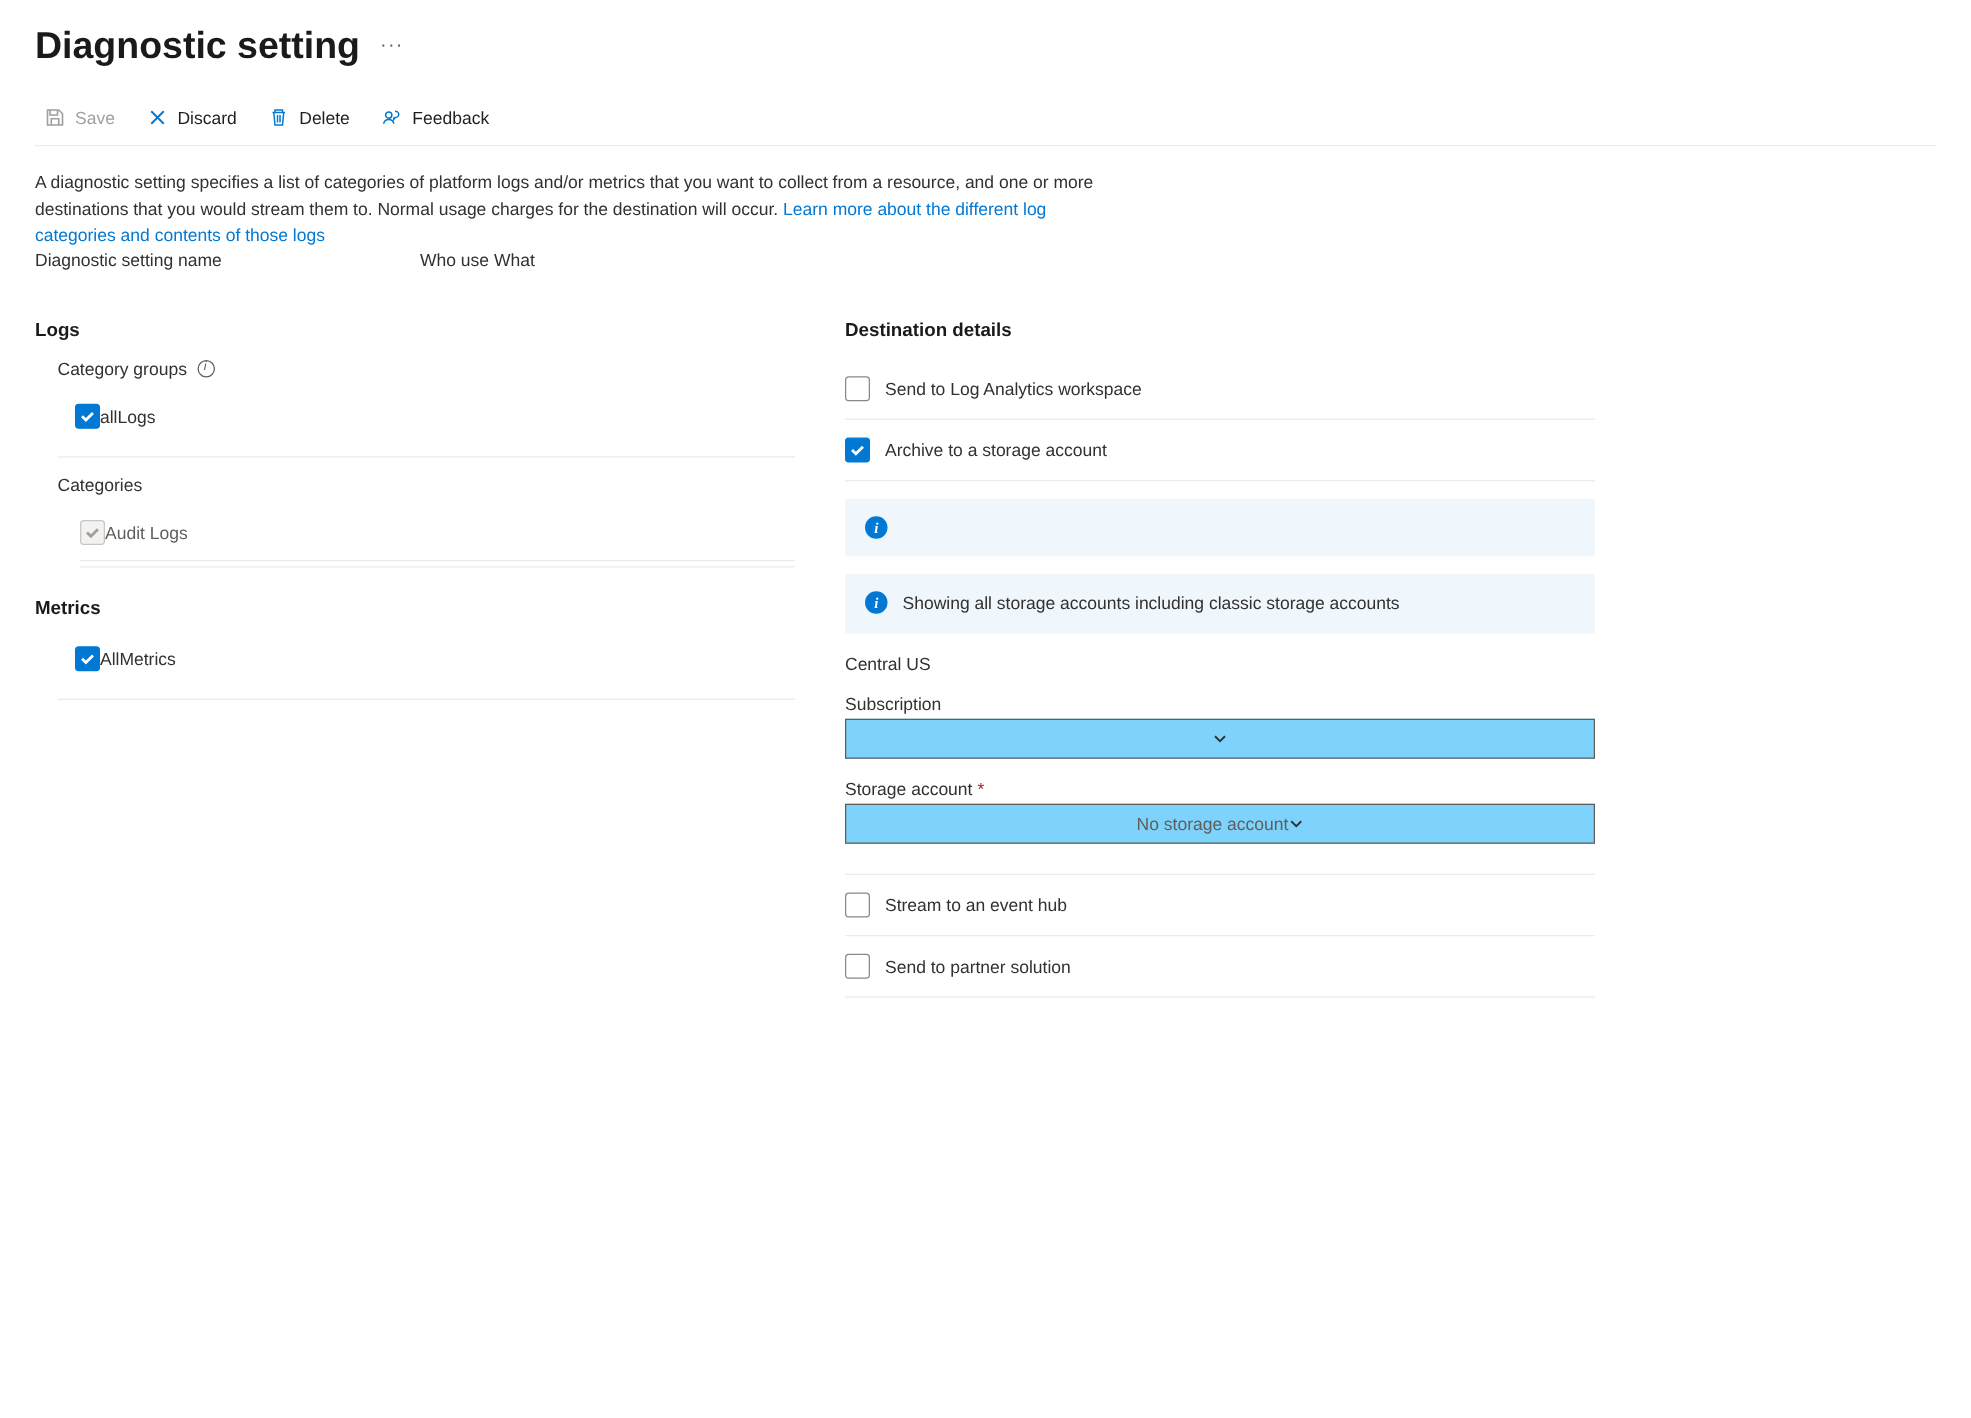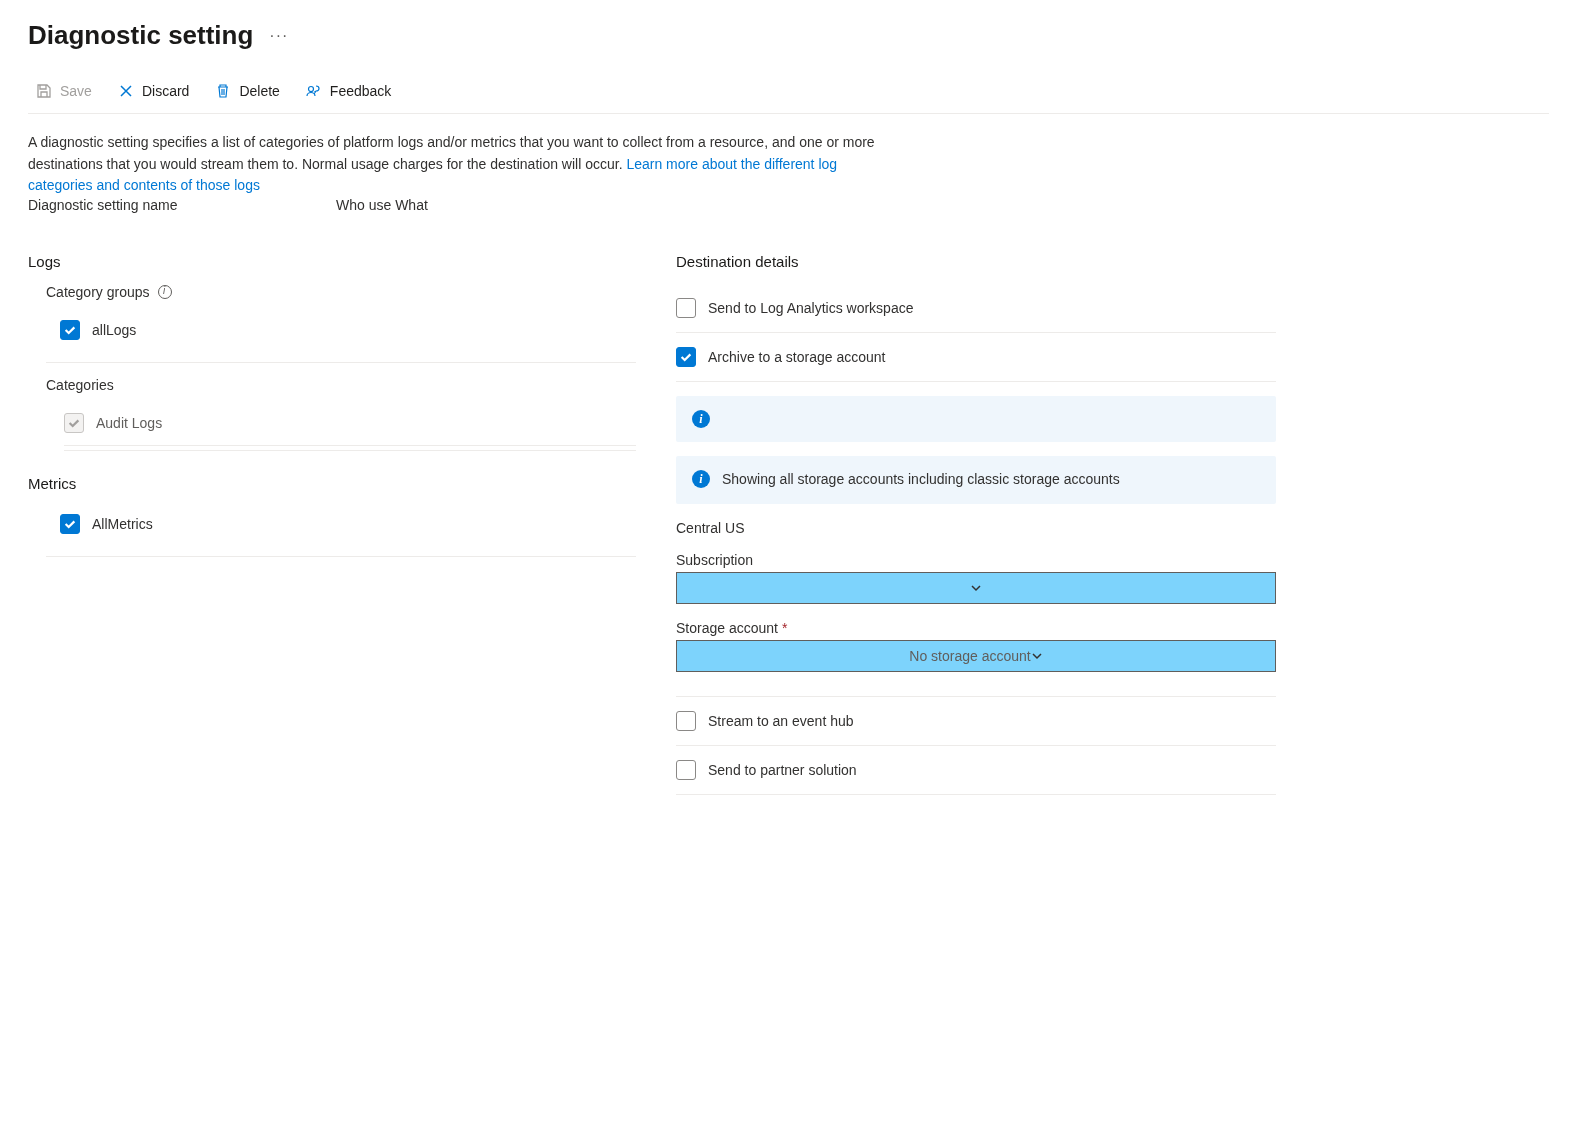--- a/index.html
+++ b/index.html
@@ -4,21 +4,21 @@
   <style>
     * { box-sizing: border-box; margin: 0; padding: 0; }
     body {
       font-family: "Segoe UI", -apple-system, BlinkMacSystemFont, sans-serif;
       font-size: 14px;
       color: #323130;
       background: #fff;
       padding: 20px 28px;
     }
     .page-header { display: flex; align-items: center; gap: 16px; margin-bottom: 28px; }
-    .page-title { font-size: 26px; font-weight: 600; color: #1b1a19; }
+    .page-title { font-size: 30px; font-weight: 600; color: #1b1a19; }
     .more-dots { font-size: 16px; color: #605e5c; letter-spacing: 1px; cursor: pointer; }
     .toolbar {
       display: flex; align-items: center; gap: 10px;
       padding-bottom: 10px; border-bottom: 1px solid #edebe9;
       margin-bottom: 18px;
     }
     .tb-btn {
       display: inline-flex; align-items: center; gap: 8px;
       border: none; background: transparent; cursor: pointer;
       font-size: 14px; padding: 4px 8px; color: #201f1e;
@@ -27,32 +27,32 @@
     .tb-btn.disabled { color: #a19f9d; cursor: default; }
     .tb-btn svg { width: 16px; height: 16px; }
     .description { font-size: 14px; color: #323130; line-height: 1.55; max-width: 870px; }
     .description a { color: #0078d4; text-decoration: none; cursor: pointer; }
     .name-row { display: flex; align-items: flex-start; margin-bottom: 40px; }
     .name-row .lbl { width: 308px; font-size: 14px; color: #323130; }
     .name-row .val { font-size: 14px; color: #323130; }
     .two-col { display: flex; gap: 40px; }
     .col-left { width: 608px; }
     .col-right { flex: 1; max-width: 600px; }
-    .section-h { font-size: 15px; font-weight: 400; margin-bottom: 14px; color: #1b1a19; }
+    .section-h { font-size: 15px; font-weight: 700; margin-bottom: 14px; color: #1b1a19; }
     .sub-h { font-size: 14px; color: #323130; margin: 0 0 12px 18px; display: flex; align-items: center; gap: 8px; }
     .info-circle {
       display: inline-block; width: 14px; height: 14px; border: 1px solid #605e5c;
       border-radius: 50%; position: relative;
     }
     .info-circle::after {
       content: "i"; position: absolute; top: -1px; left: 4.5px;
       font-size: 10px; font-style: italic; color: #605e5c;
     }
     .cx-row {
-      display: flex; align-items: center; gap: 12px;
+      display: flex; align-items: center; 
       margin-left: 36px; padding: 8px 0;
     }
     .cx-row.narrow-indent { margin-left: 32px; }
     .cx-divider { border-bottom: 1px solid #edebe9; margin-left: 36px; margin-top: 4px; margin-bottom: 4px; }
     .cx {
       width: 20px; height: 20px; border: 1px solid #8a8886; border-radius: 3px;
       display: inline-flex; align-items: center; justify-content: center;
       background: #fff; flex-shrink: 0; cursor: pointer;
     }
     .cx.checked { background: #0078d4; border-color: #0078d4; }

